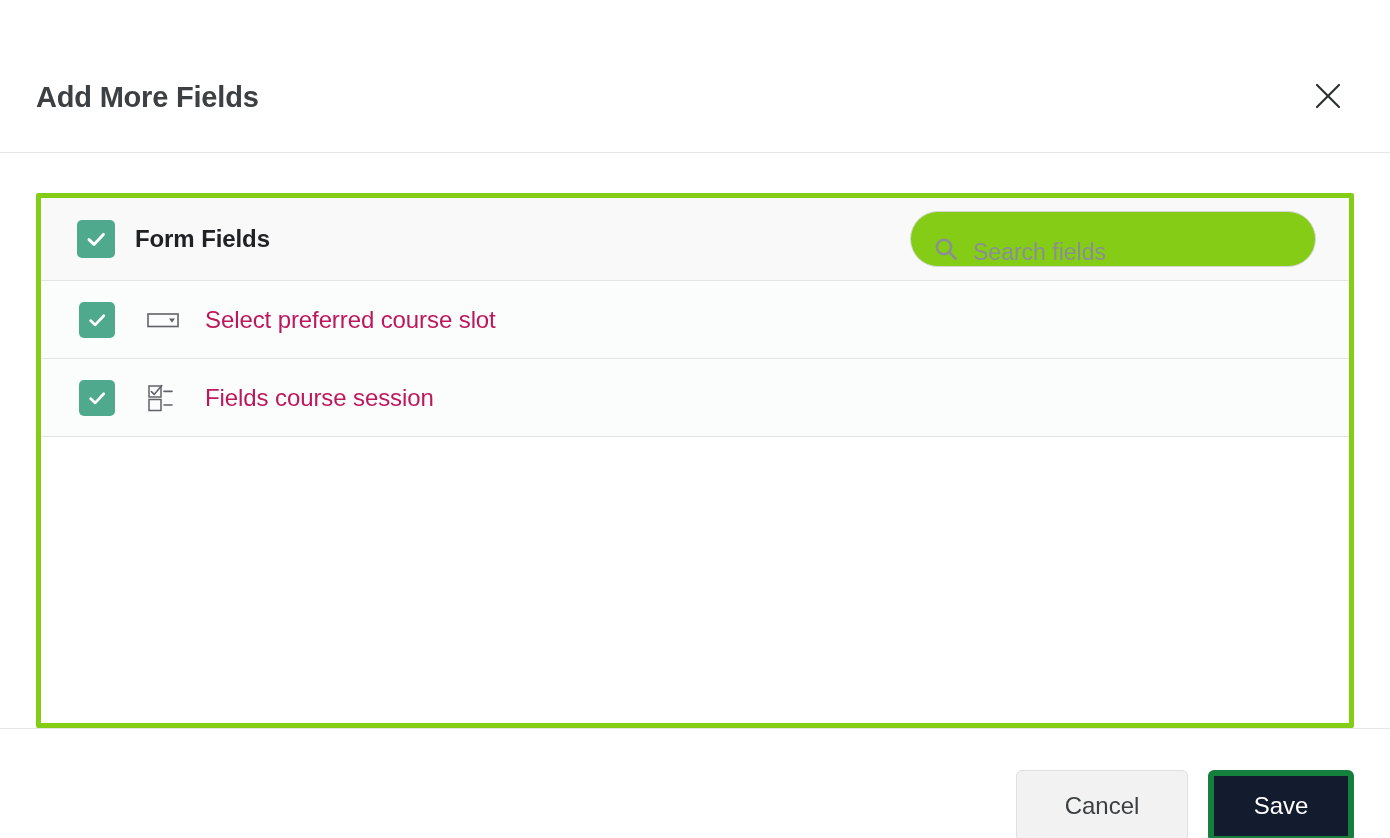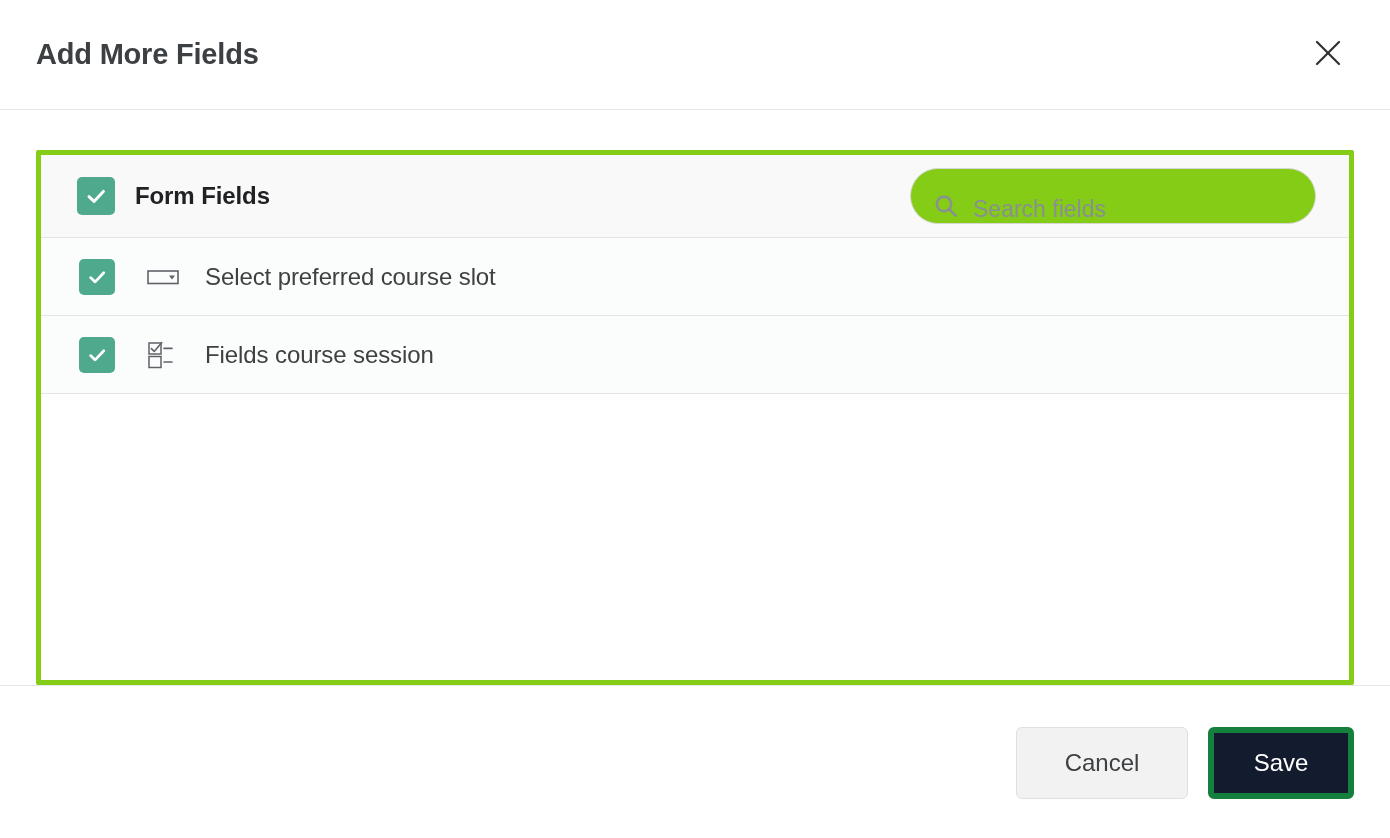--- a/index.html
+++ b/index.html
@@ -28,20 +28,21 @@
   
   .dialog-header {
     height: 110px;
     flex: 0 0 110px;
     border-bottom: 1px solid #e6e6e6;
     display: flex;
     align-items: center;
     justify-content: space-between;
     padding: 0 36px 0 36px;
     box-sizing: border-box;
+    margin-top: 43px;
   }
   .dialog-title {
     font-size: 29px;
     font-weight: 700;
     color: #3c4043;
     letter-spacing: -0.2px;
     line-height: 1;
   }
   .close-button {
     width: 44px;
@@ -155,21 +156,21 @@
   .field-row-icon {
     width: 40px;
     margin-left: 28px;
     display: flex;
     align-items: center;
     justify-content: center;
     flex: none;
   }
   .field-row-label {
     font-size: 24px;
-    color: #404040;
+    color: #be185d;
     margin-left: 22px;
     letter-spacing: -0.1px;
   }
 
   
   .dialog-footer {
     flex: 0 0 155px;
     border-top: 1px solid #e6e6e6;
     display: flex;
     align-items: center;

